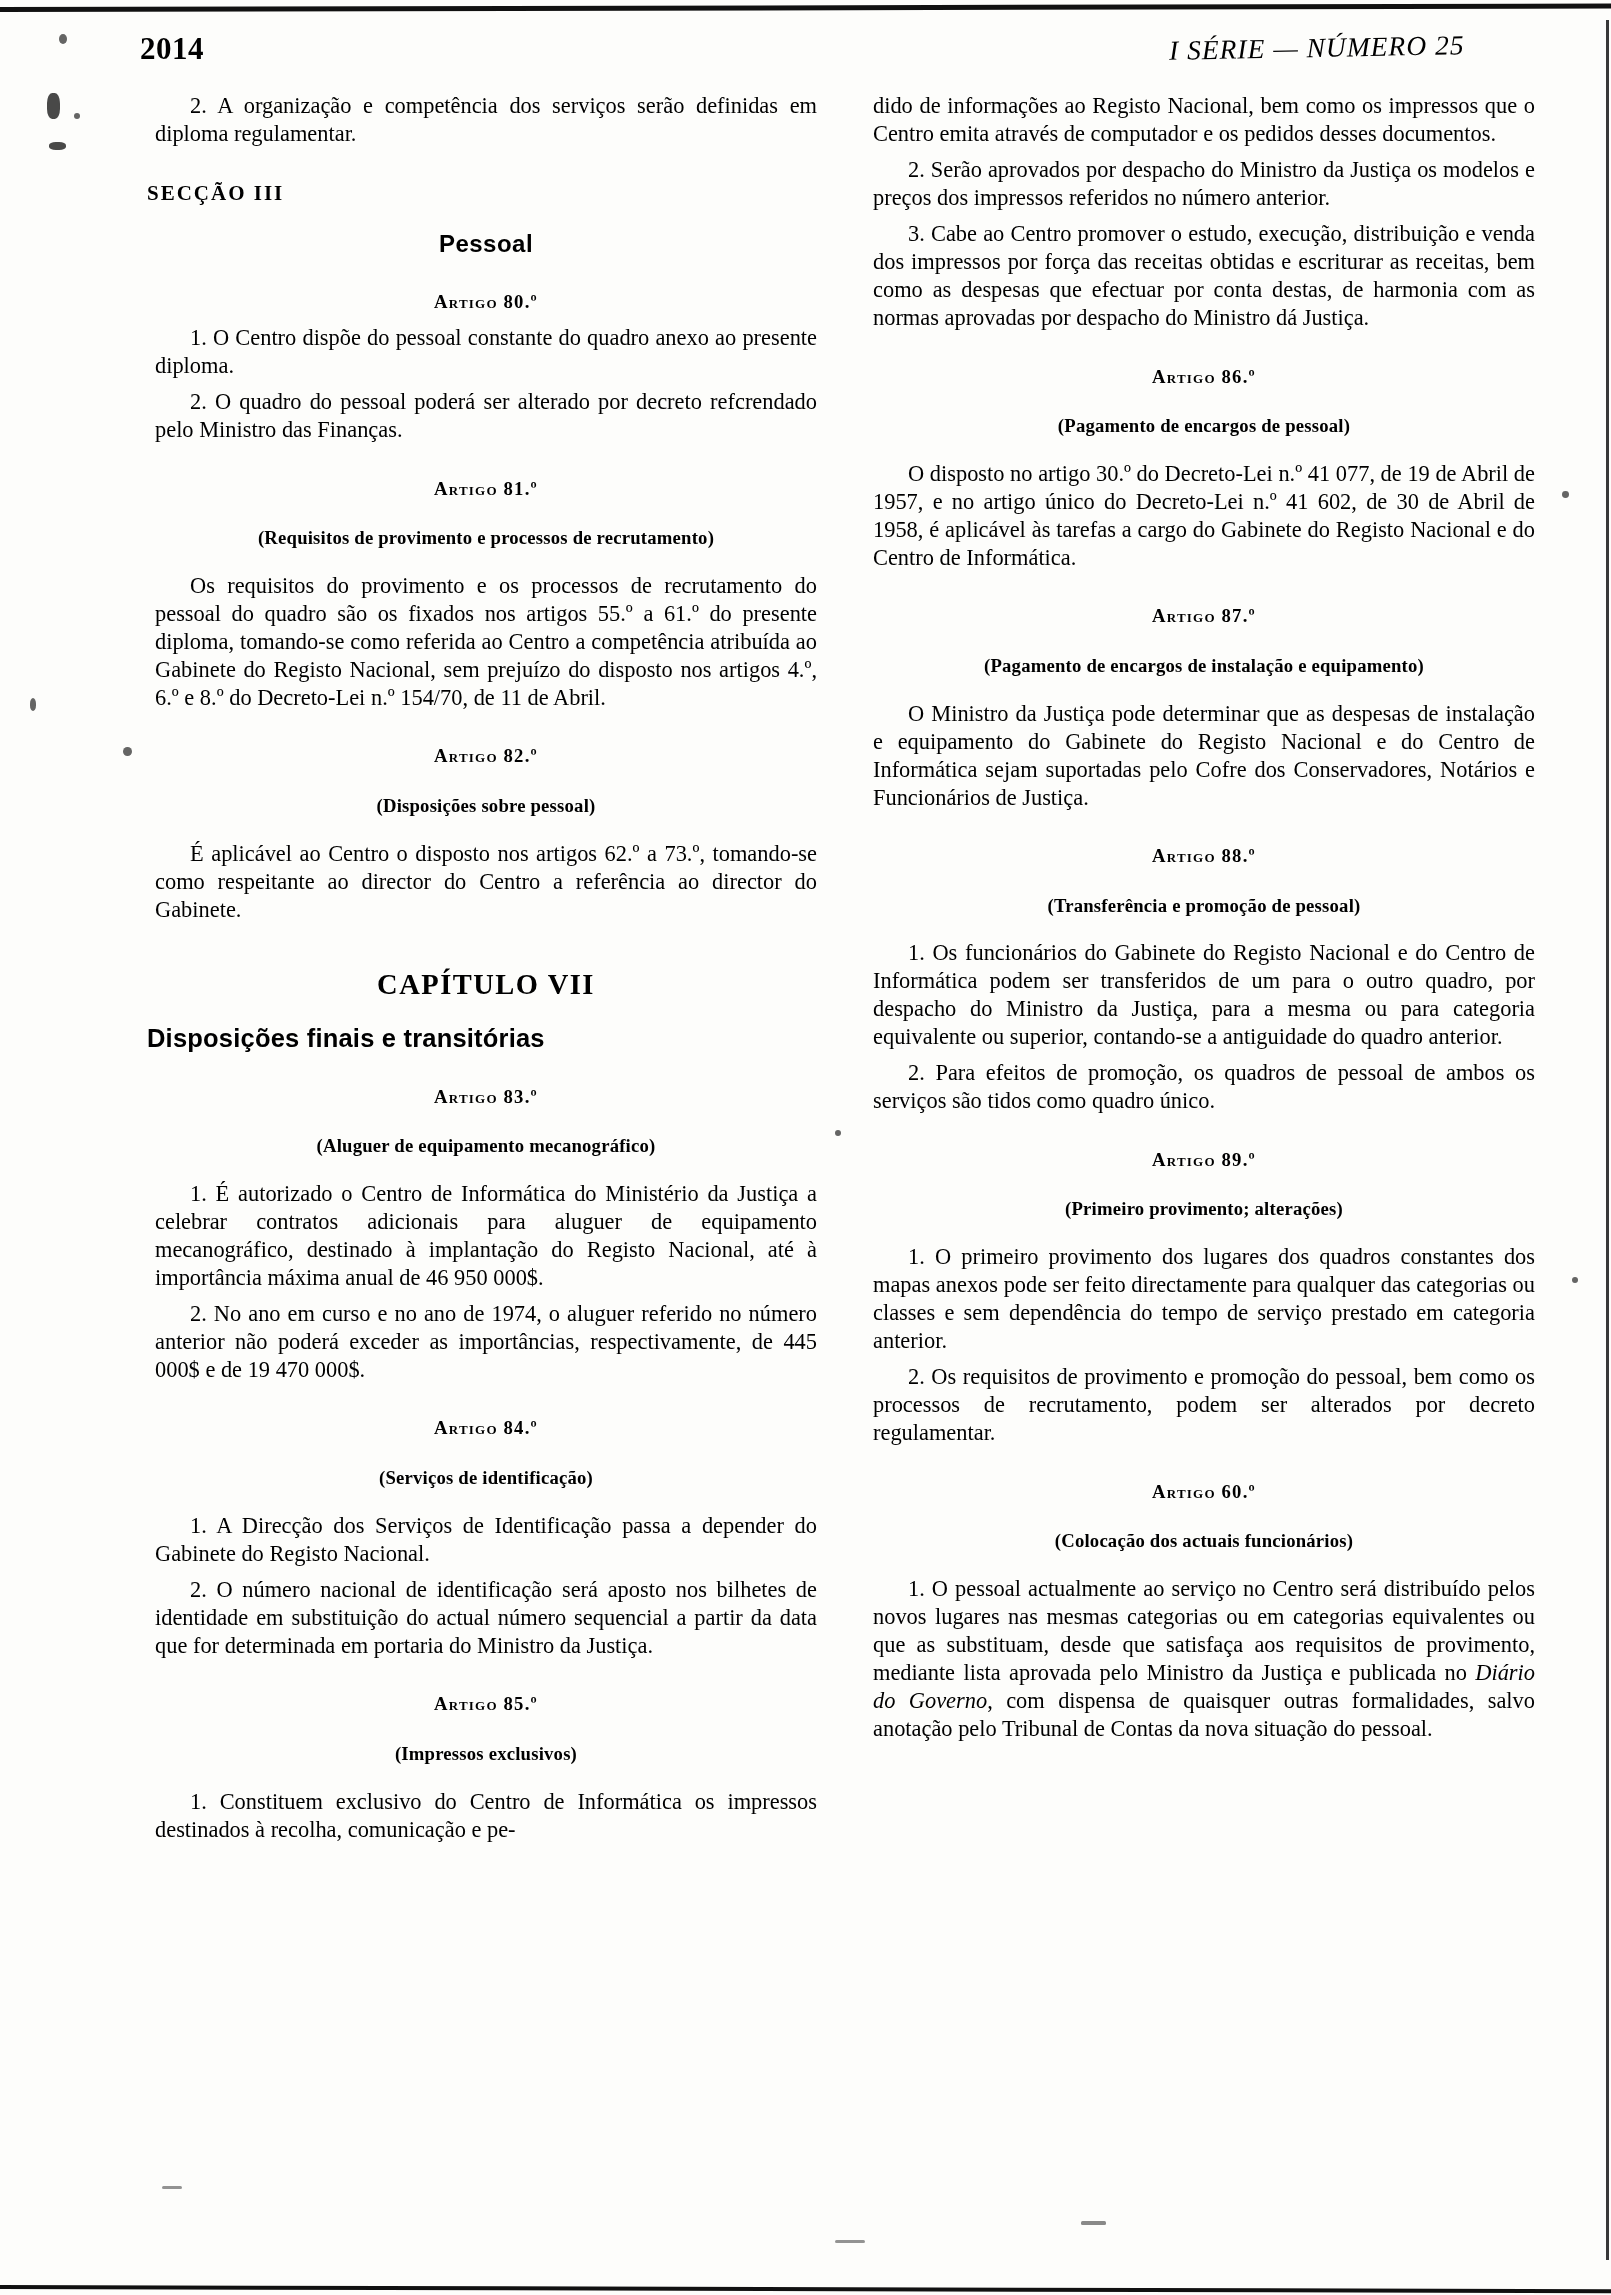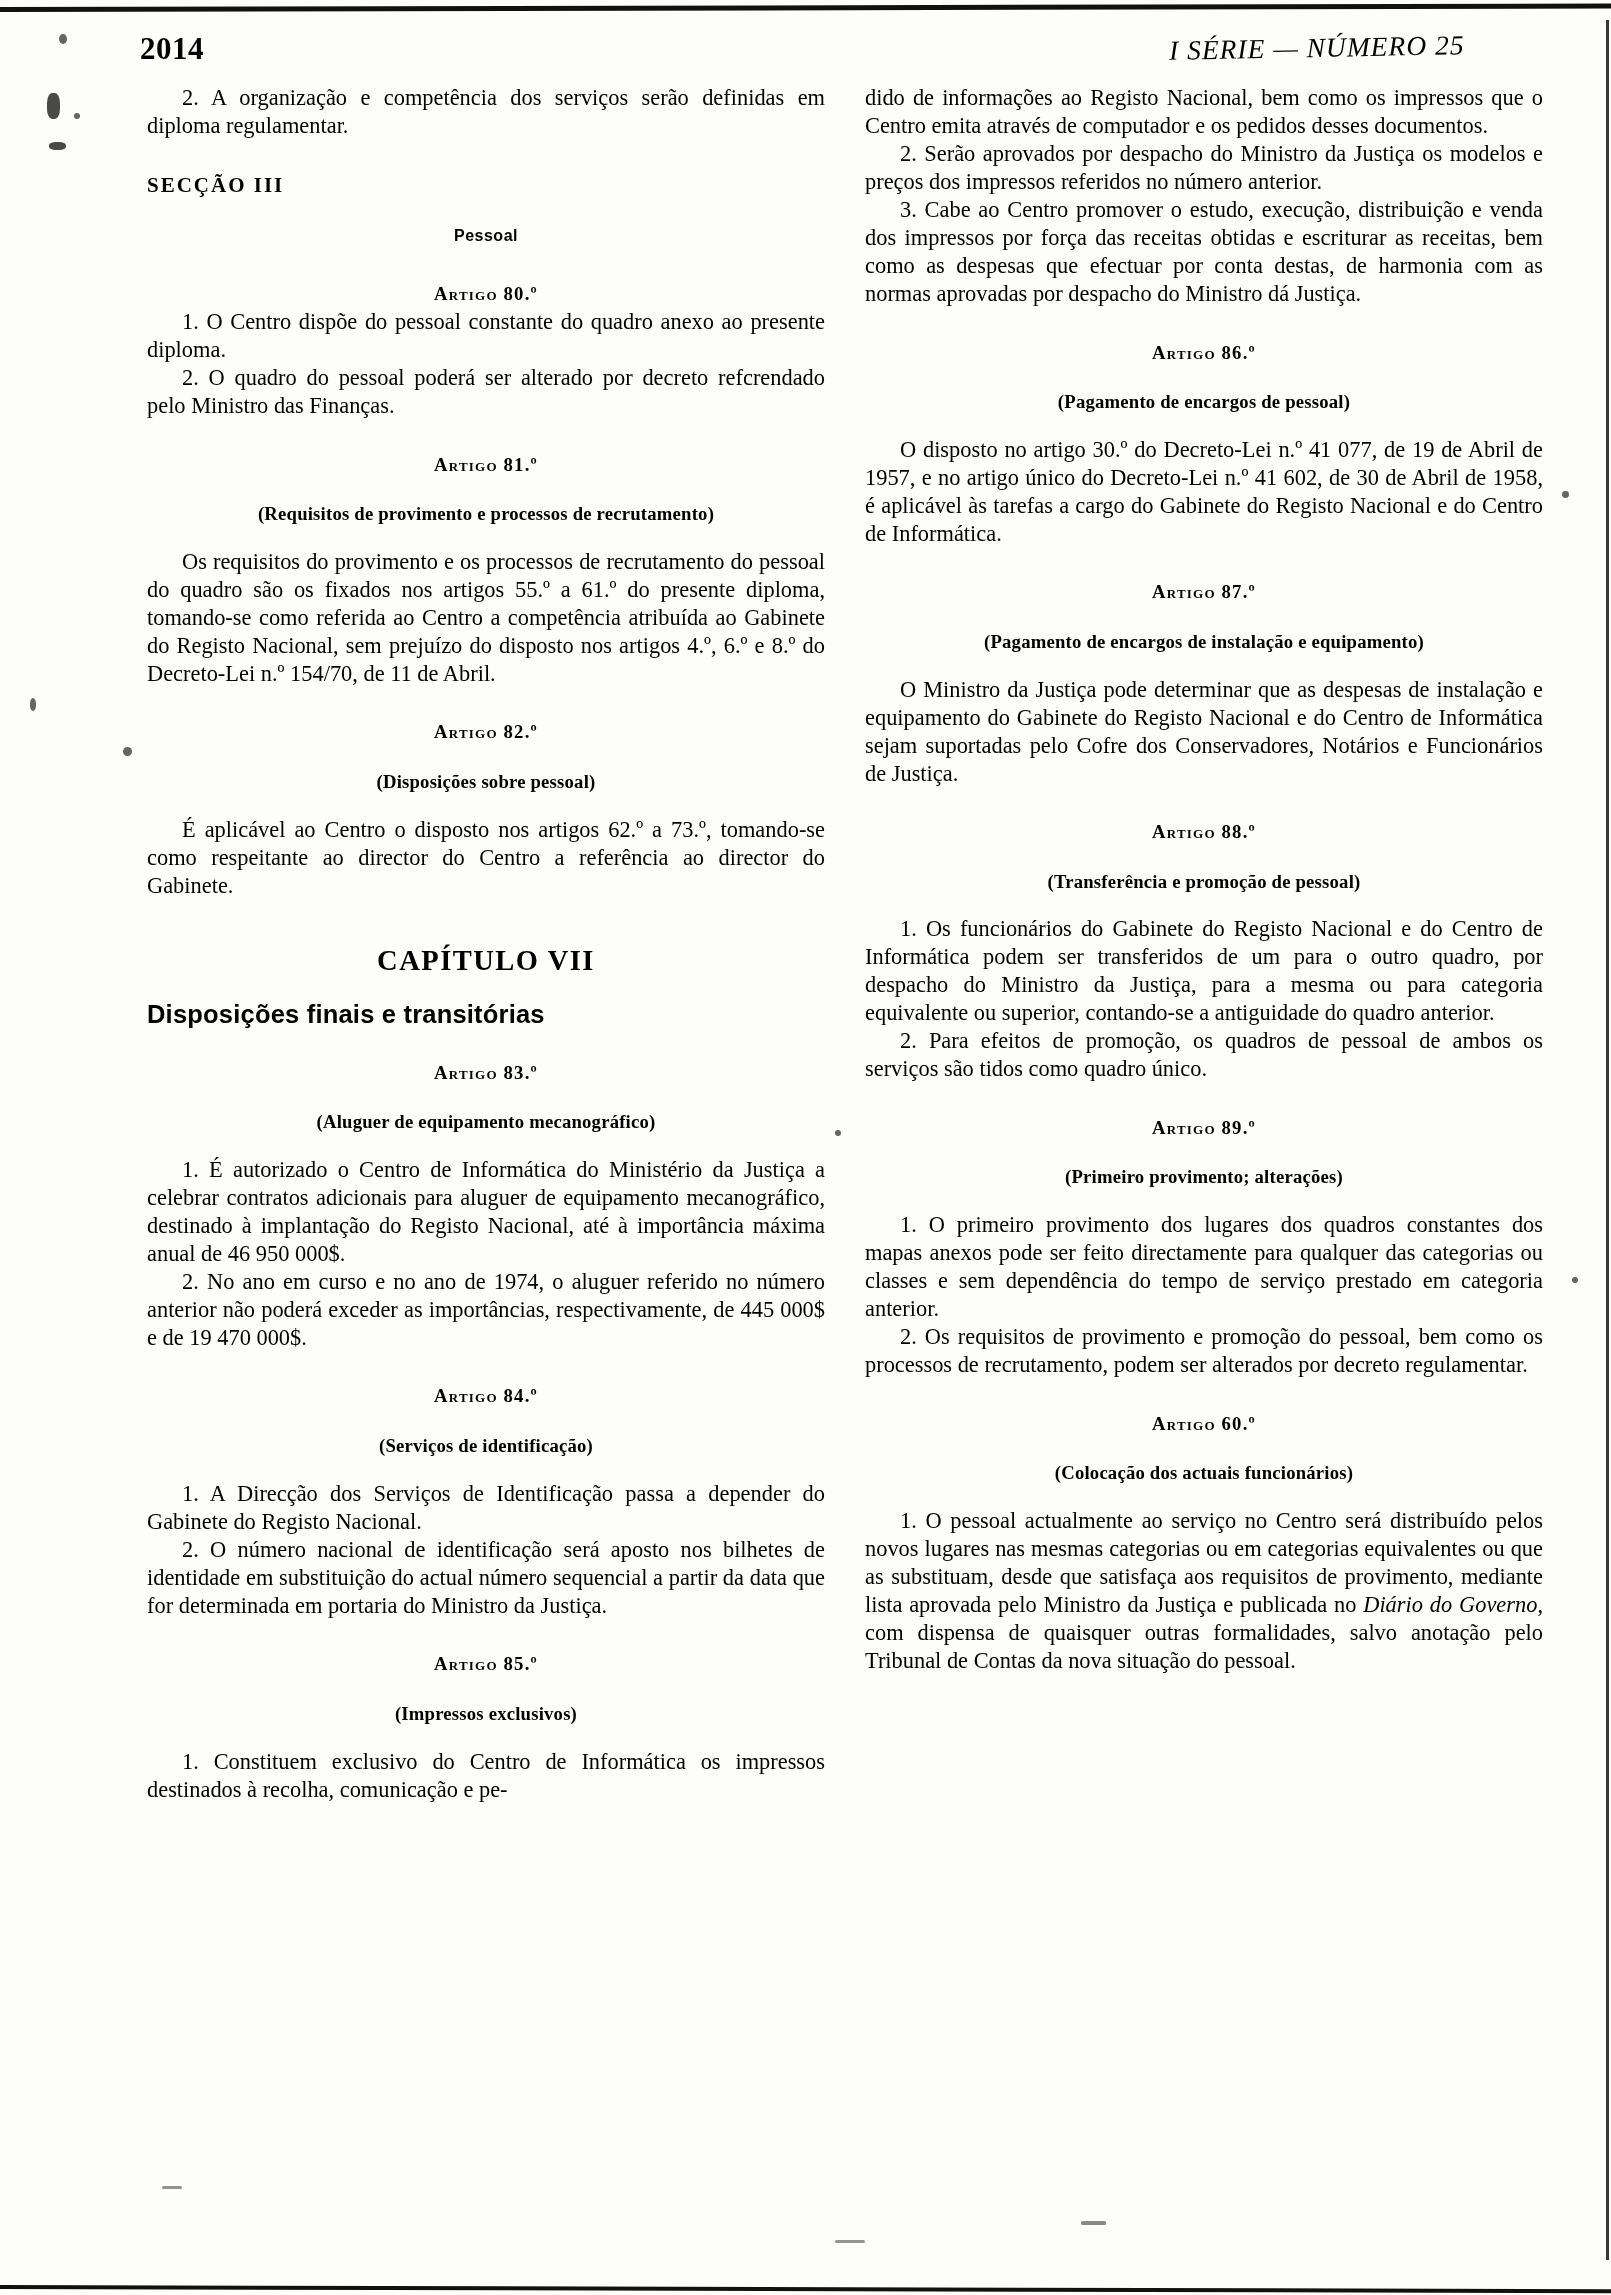--- a/index.html
+++ b/index.html
@@ -91,38 +91,38 @@
     width: 678px;
     text-align: justify;
     font-size: 22.4px;
     line-height: 28px;
     font-family: "Liberation Serif", serif;
   }
   .col-left  { left: 147px; }
   .col-right { left: 865px; }
 
   p.body {
-    margin: 0;
+    margin: 8px;
     text-indent: 35px;
     text-align: justify;
     -webkit-hyphens: none;
     hyphens: none;
   }
   p.body.cont { text-indent: 0; }
 
   .section-title {
     font-size: 21px;
     font-weight: 700;
     letter-spacing: 2px;
     margin: 31px 0 0 0;
     text-indent: 0;
   }
   .section-sub {
     text-align: center;
-    font-size: 16px;
+    font-size: 24px;
     font-weight: 700;
     font-family: "Liberation Sans", sans-serif;
     letter-spacing: 0.5px;
     margin: 22.6px 0 0 0;
     text-indent: 0;
   }
   .chapter-title {
     text-align: center;
     font-size: 28.5px;
     font-weight: 700;

